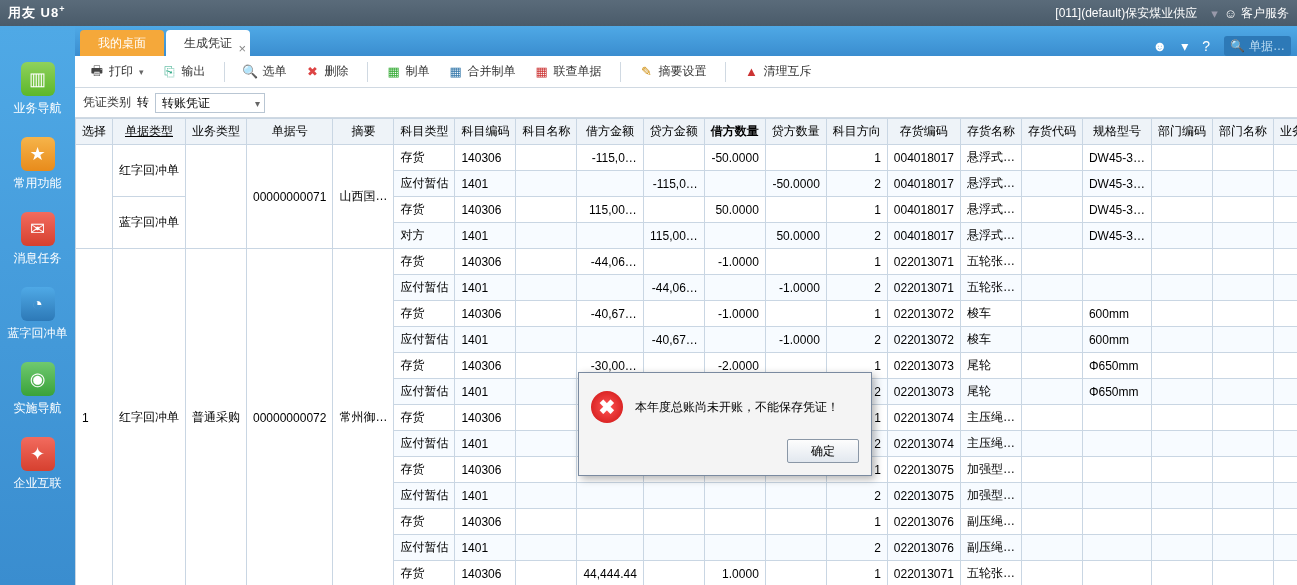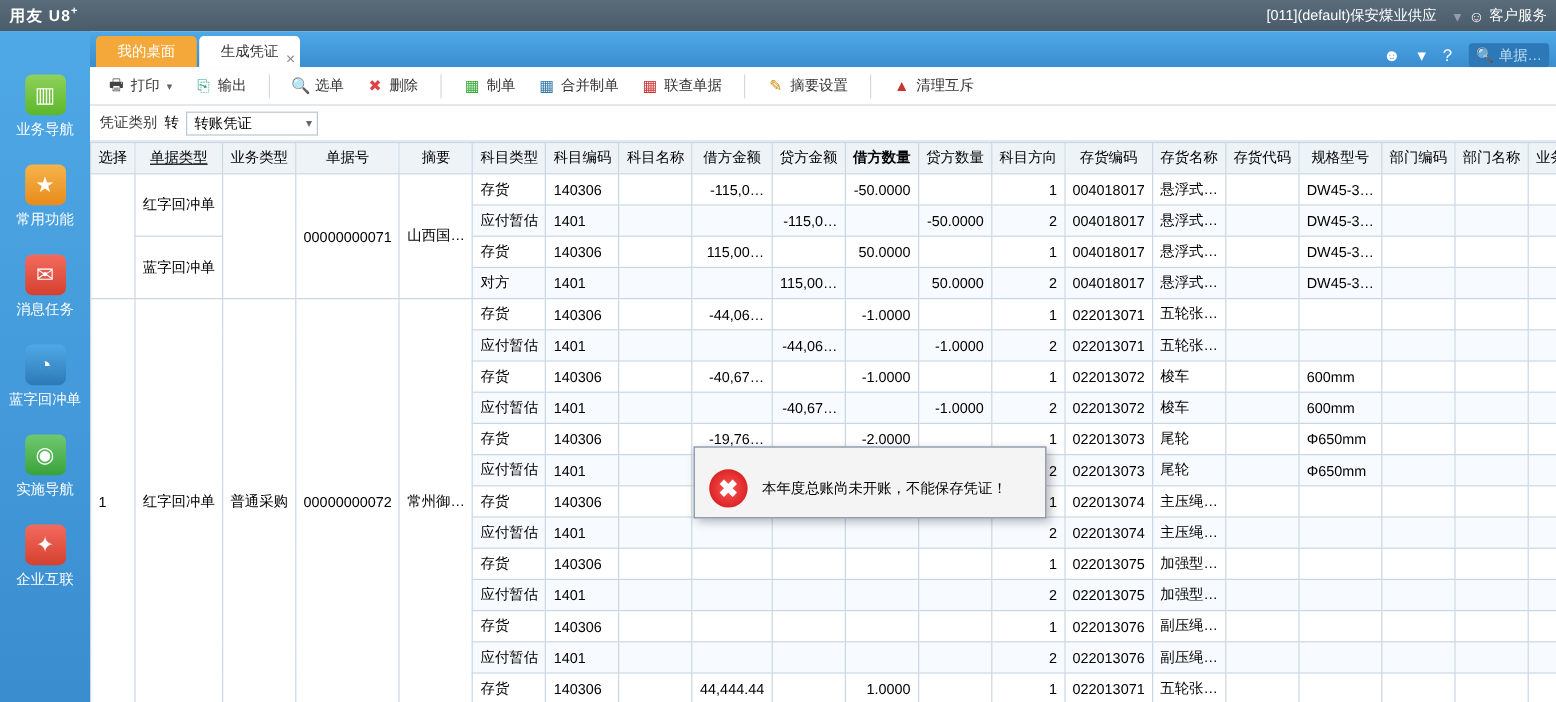--- a/index.html
+++ b/index.html
@@ -349,21 +349,21 @@
             <td style="width: 60px;"></td>
             <td style="width: 64px;">600mm</td>
             <td style="width: 60px;"></td>
             <td style="width: 60px;"></td>
             <td style="width: 50px;"></td>
           </tr>
           <tr>
             <td style="width: 64px;">存货</td>
             <td style="width: 64px;">140306</td>
             <td style="width: 60px;"></td>
-            <td class="num" style="width: 66px;">-19,76…</td>
+            <td class="num" style="width: 66px;">-30,00…</td>
             <td class="num" style="width: 66px;"></td>
             <td class="num" style="width: 66px;">-2.0000</td>
             <td class="num" style="width: 66px;"></td>
             <td class="num" style="width: 60px;">1</td>
             <td style="width: 72px;">022013073</td>
             <td style="width: 66px;">尾轮</td>
             <td style="width: 60px;"></td>
             <td style="width: 64px;">Φ650mm</td>
             <td style="width: 60px;"></td>
             <td style="width: 60px;"></td>
@@ -508,13 +508,16 @@
         </tbody>
     </table>
   </div>
 </div>
 
 <div class="dialog">
   <div class="dlg-body">
     <div class="dlg-err">✖</div>
     <div>本年度总账尚未开账，不能保存凭证！</div>
   </div>
+  <div class="dlg-foot">
+    <span class="dlg-btn">确定</span>
+  </div>
 </div>
 
 </body></html>

